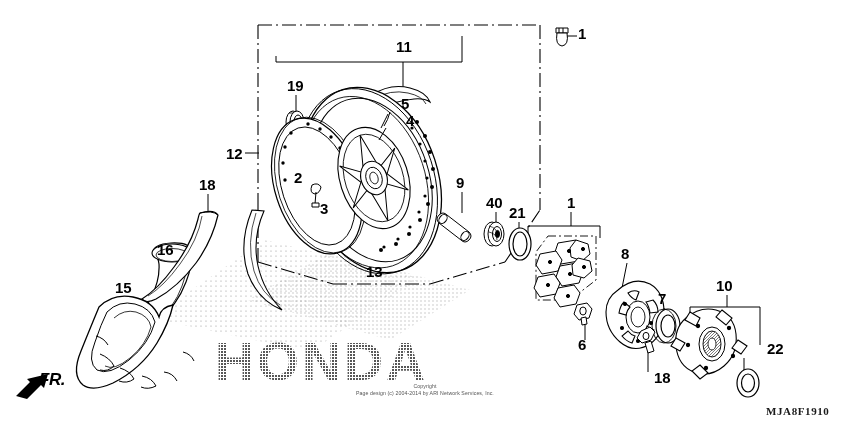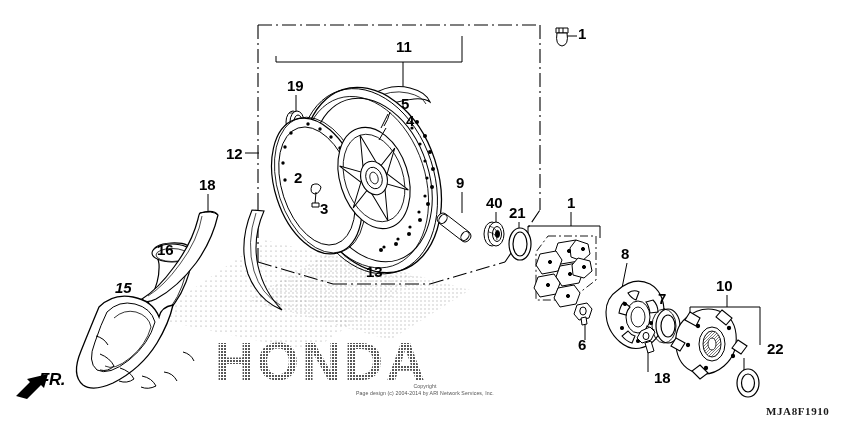--- a/index.html
+++ b/index.html
@@ -413,21 +413,21 @@
   <div class="callout-num" style="left:401px; top:96px;">5</div>
   <div class="callout-num" style="left:578px; top:337px;">6</div>
   <div class="callout-num" style="left:658px; top:291px;">7</div>
   <div class="callout-num" style="left:621px; top:246px;">8</div>
   <div class="callout-num" style="left:456px; top:175px;">9</div>
   <div class="callout-num" style="left:716px; top:278px;">10</div>
   <div class="callout-num" style="left:396px; top:39px;">11</div>
   <div class="callout-num" style="left:226px; top:146px;">12</div>
   <div class="callout-num" style="left:366px; top:264px;">13</div>
   <div class="callout-num" style="left:578px; top:26px;">1</div>
-  <div class="callout-num" style="left:115px; top:280px;font-style:italic;">15</div>
+  <div class="callout-num" style="left:115px; top:280px;">15</div>
   <div class="callout-num" style="left:157px; top:242px;">16</div>
   <div class="callout-num" style="left:199px; top:177px;">18</div>
   <div class="callout-num" style="left:639px; top:370px;margin-left:15px;">18</div>
   <div class="callout-num" style="left:287px; top:78px;">19</div>
   <div class="callout-num" style="left:486px; top:195px;">40</div>
   <div class="callout-num" style="left:509px; top:205px;">21</div>
   <div class="callout-num" style="left:735px; top:341px;padding-left:32px;">22</div>
 
   <div class="watermark" style="left:215px; top:330px;">HONDA</div>
 

